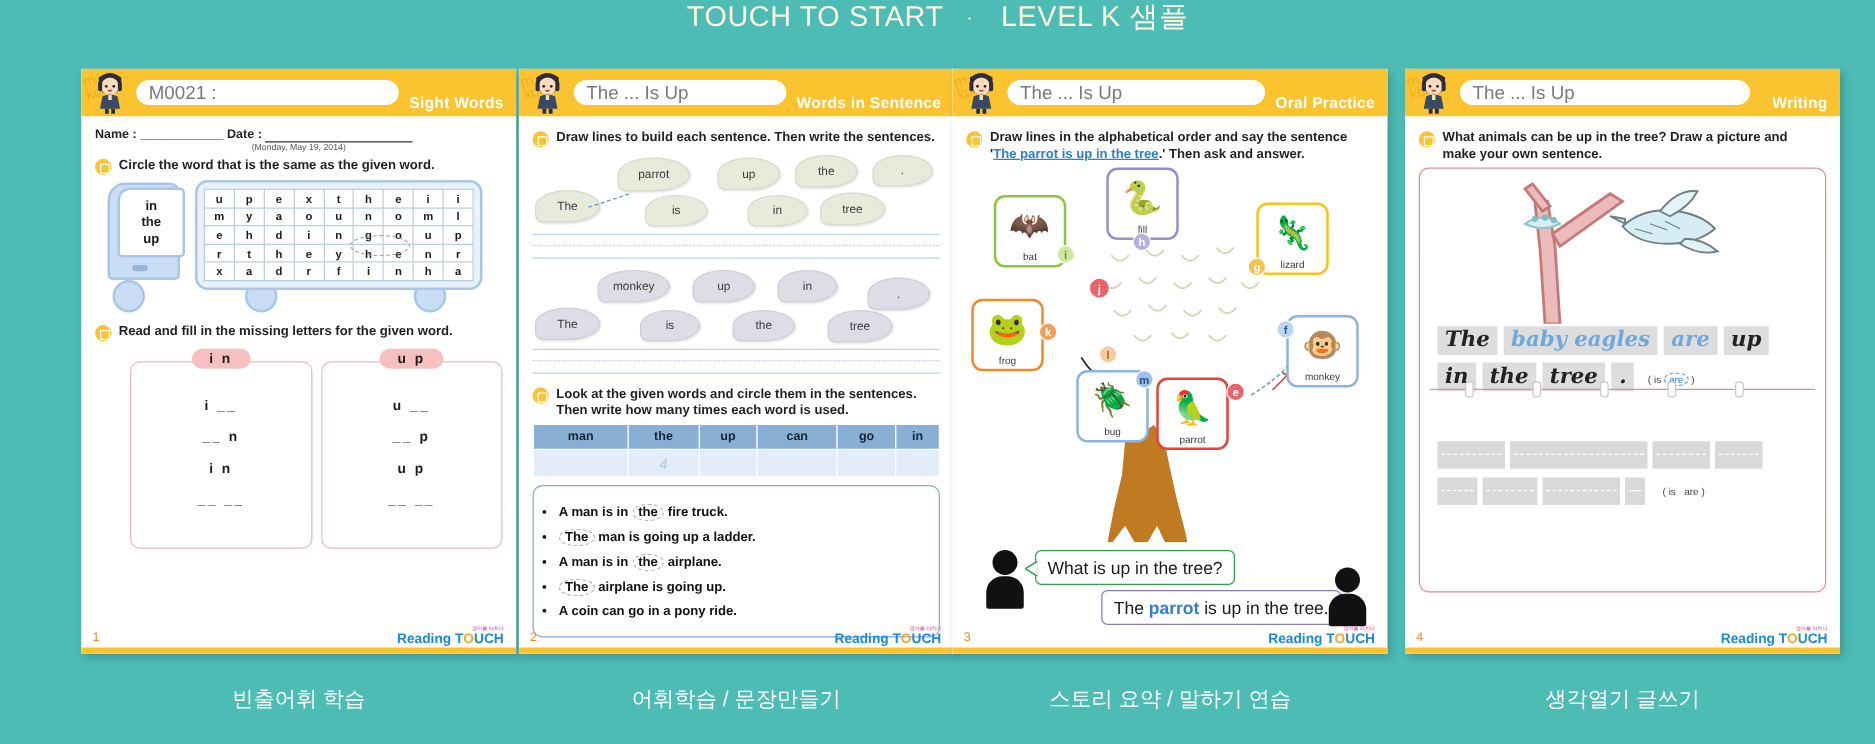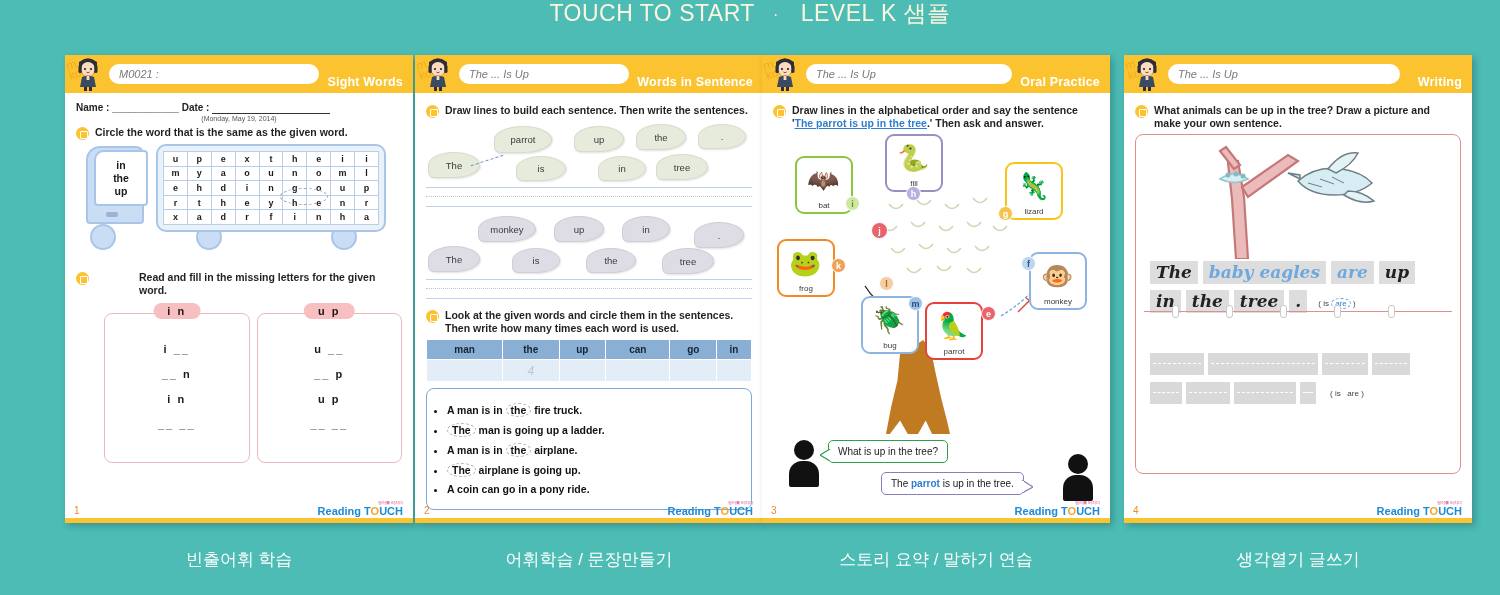--- a/index.html
+++ b/index.html
@@ -39,21 +39,21 @@
   .hdr .scribble{
     position:absolute; left:4px; top:2px; width:34px;height:34px;
     color:#f0a81c; font-size:11px; line-height:10px;
     font-family:"DejaVu Sans", sans-serif; opacity:.85;
     transform:rotate(-16deg); pointer-events:none;
   }
   .girl{ position:relative; width:34px;height:36px; flex:0 0 34px; margin-right:4px; z-index:2;}
   .titlebox{
     flex:1 1 auto; height:20px; background:#fff; border-radius:10px;
     display:flex; align-items:center; padding:0 10px;
-    font-size:11px; color:#7a7a7a; font-style:italic;
+    font-size:15px; color:#7a7a7a; 
     margin-right:8px; max-width:232px;
   }
   .hdr-right{
     color:#fff; font-size:12.5px; font-weight:bold; letter-spacing:.2px;
     margin-left:auto; padding-right:10px; white-space:nowrap;margin-top:16px;
   }
 
   
   .sheet{ position:relative; padding:7px 11px 0 11px; height:calc(100% - 38px);}
   .footbar{ position:absolute;bottom:0;left:0;width:100%;height:5px;background:#fbc330;}
@@ -191,21 +191,21 @@
   }
   .p-row{ position:relative; height:70px; }
   .person{
     position:absolute; width:34px;height:48px;
   }
   .person .head{ width:20px;height:20px;border-radius:50%;background:#111;margin:0 auto;}
   .person .body{ width:30px;height:26px;background:#111;border-radius:13px 13px 2px 2px;
                  margin:1px auto 0 auto;}
   .bub{
     position:absolute; border:1.5px solid #2ca14c; border-radius:5px;
-    background:#fff; padding:5px 9px; font-size:10px; color:#1a1a1a;
+    background:#fff; padding:5px 9px; font-size:14px; color:#1a1a1a;
     white-space:nowrap;
   }
   .bub.purple{ border-color:#8d7bbf; }
   .bub .blue{ color:#2f7fd0; font-weight:bold;}
 
   
   .drawbox{
     border:1.6px solid #e08f8f; border-radius:8px; height:340px;
     margin-top:4px; position:relative; overflow:hidden; background:#fff;
   }
@@ -352,21 +352,21 @@
                     <td>n</td>
                     <td>h</td>
                     <td>a</td>
                   </tr>
           </tbody>
               </table>
           <div class="circ-in"></div>
         </div>
       </div>
 
-      <div class="instr" style="margin-top:17px;gap:44px;">
+      <div class="instr" style="margin-top:5px;">
         <span class="bullet"></span>
         <span class="instr-txt">Read and fill in the missing letters for the given word.</span>
       </div>
 
       <div class="wordcols">
         <div class="wcol">
           <div class="whead">i n</div>
           <div class="wline">i __</div>
           <div class="wline">__ n</div>
           <div class="wline">i  n</div>

